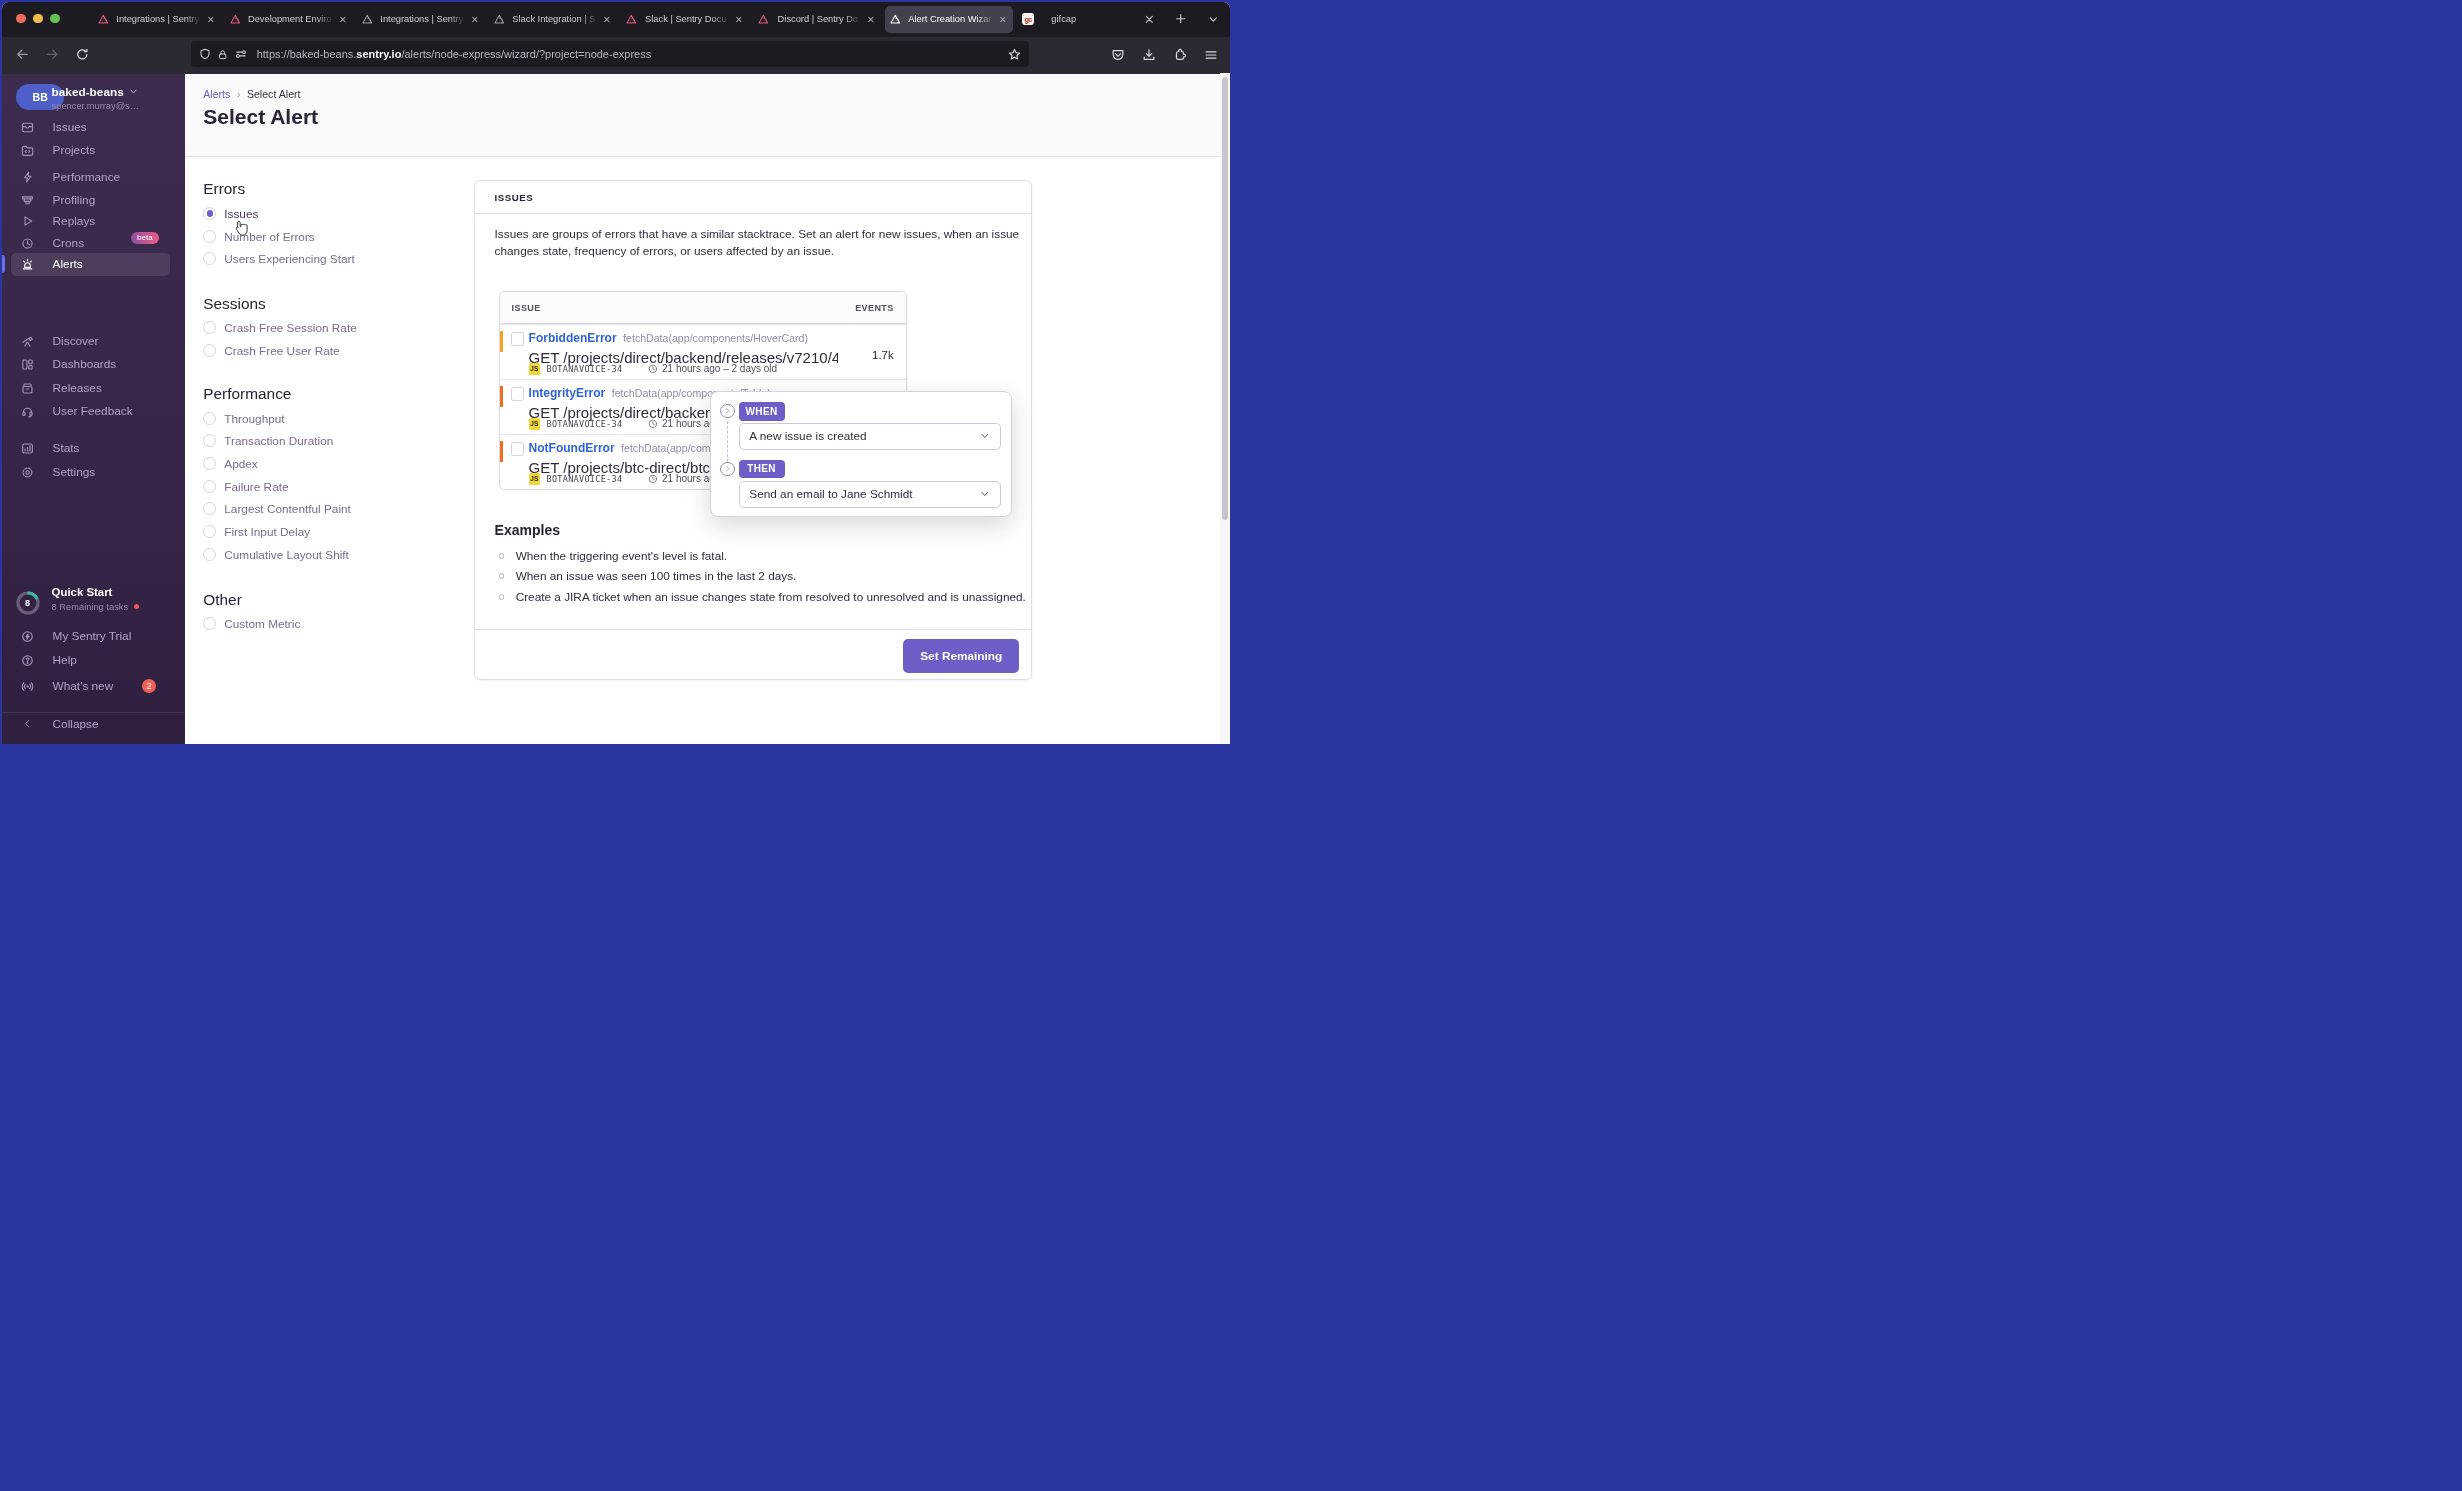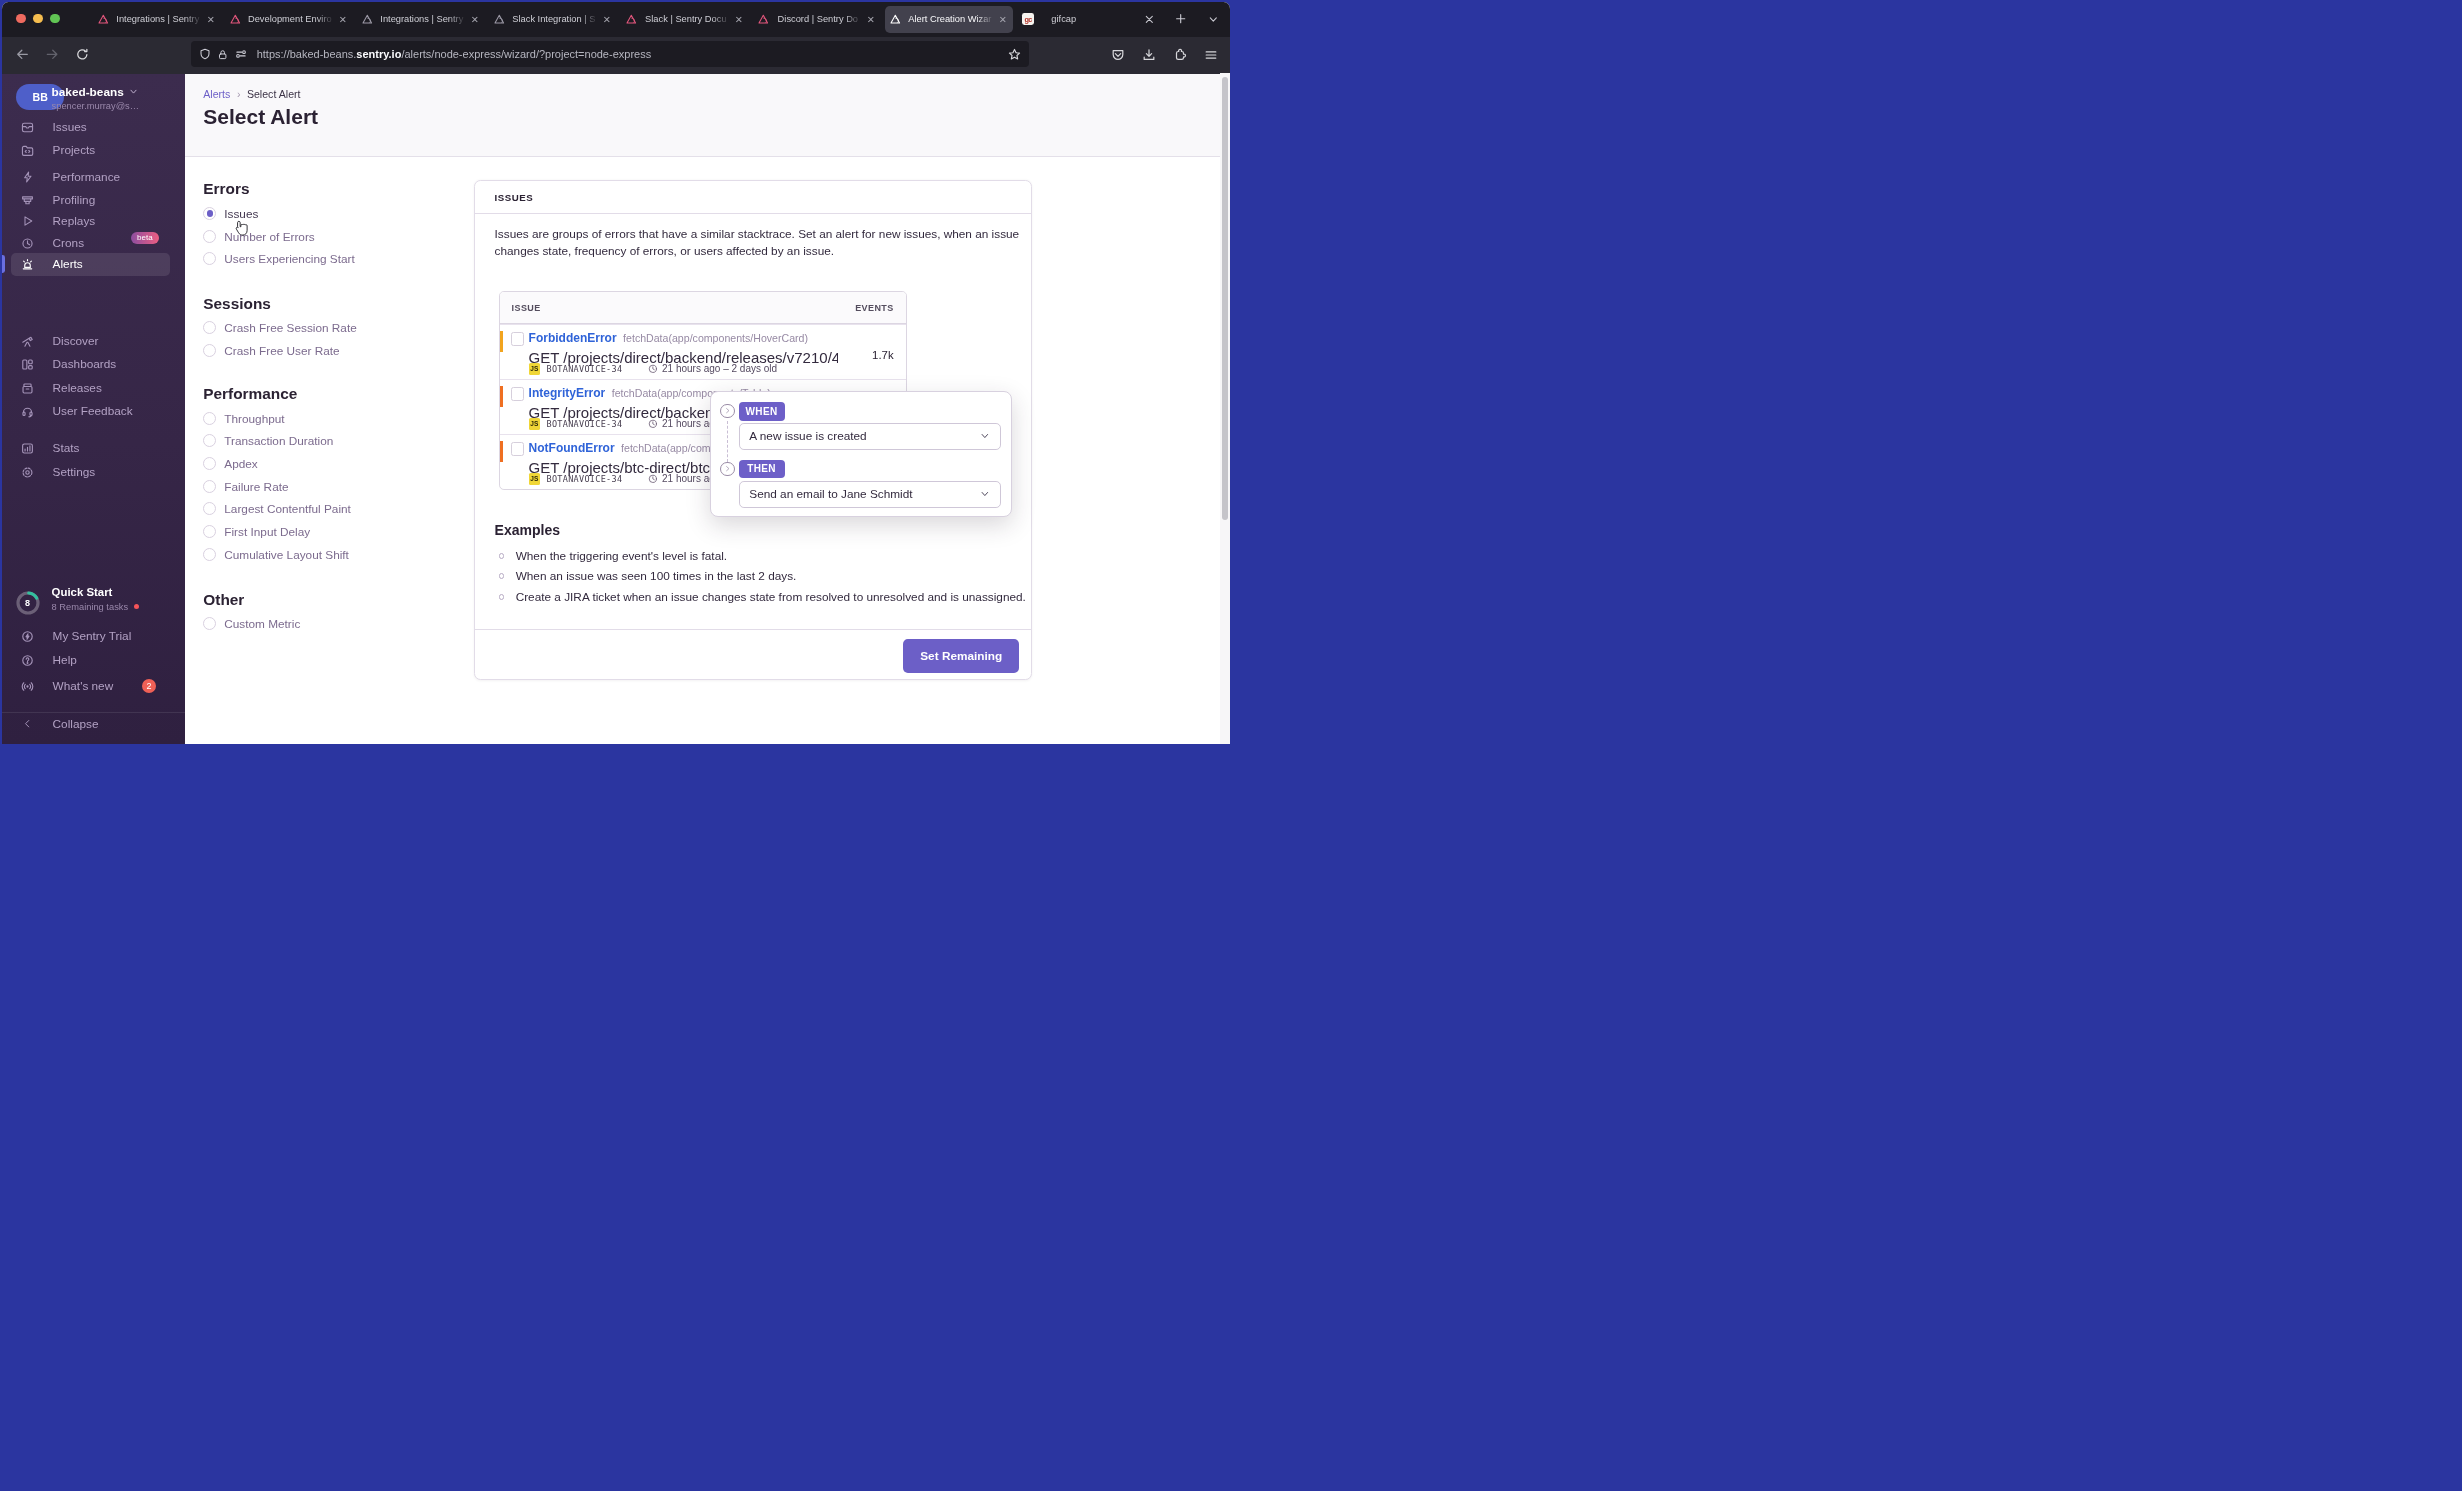--- a/index.html
+++ b/index.html
@@ -48,21 +48,21 @@
   .side-divider{position:absolute;left:0;top:638px;width:183px;border-top:0.8px solid rgba(255,255,255,.09);}
   
   .main{flex:1;position:relative;background:#fff;min-width:0;}
   .page-head{position:absolute;left:0;top:0;right:0;height:83px;background:#f9f8fa;border-bottom:0.8px solid #e4e0e9;box-sizing:border-box;}
   .breadcrumb{position:absolute;left:18.7px;top:14px;font-size:10.6px;display:flex;gap:6.5px;align-items:center;}
   .bc-link{color:#6C5FC7;cursor:pointer;}
   .bc-sep{color:#a79bb2;}
   .bc-cur{color:#3c3346;}
   .page-title{position:absolute;left:18.7px;top:31px;font-size:21px;font-weight:bold;color:#2b2233;}
   .content{position:absolute;left:0;top:83px;right:0;bottom:35px;background:#fff;}
-  .grp-head{position:absolute;left:18.7px;transform:translateY(-50%);font-size:15.4px;font-weight:bold;color:#2b2233;}
+  .grp-head{position:absolute;left:18.7px;transform:translateY(-50%);font-size:15.4px;font-weight:normal;color:#2b2233;}
   .opt{position:absolute;left:18.7px;transform:translateY(-50%);display:flex;align-items:center;gap:8px;cursor:pointer;}
   .radio{width:13px;height:13px;border-radius:50%;border:0.8px solid #d9d1e0;background:#fff;box-sizing:border-box;position:relative;flex:none;}
   .radio.sel::after{content:"";position:absolute;left:2.4px;top:2.4px;width:6.5px;height:6.5px;border-radius:50%;background:#6C5FC7;}
   .opt-label{font-size:11.8px;color:#7c6b8e;}
   .opt.sel .opt-label{color:#453a52;}
   
   .panel{position:absolute;left:289px;top:23.6px;width:558px;height:500px;background:#fff;border:0.8px solid #e2dce8;border-radius:6.5px;box-shadow:0 0.8px 2.4px rgba(43,34,51,.06);box-sizing:border-box;}
   .panel-head{height:32px;border-bottom:0.8px solid #e2dce8;display:flex;align-items:center;padding-left:20px;font-size:9.7px;font-weight:bold;letter-spacing:0.5px;color:#2b2233;}
   .panel-desc{position:absolute;left:20px;top:45px;width:532px;font-size:11.8px;line-height:17px;color:#332a3e;}
   .itable{position:absolute;left:24px;top:110px;width:406px;border:0.8px solid #dcd6e2;border-radius:4.9px;overflow:hidden;background:#fff;}

